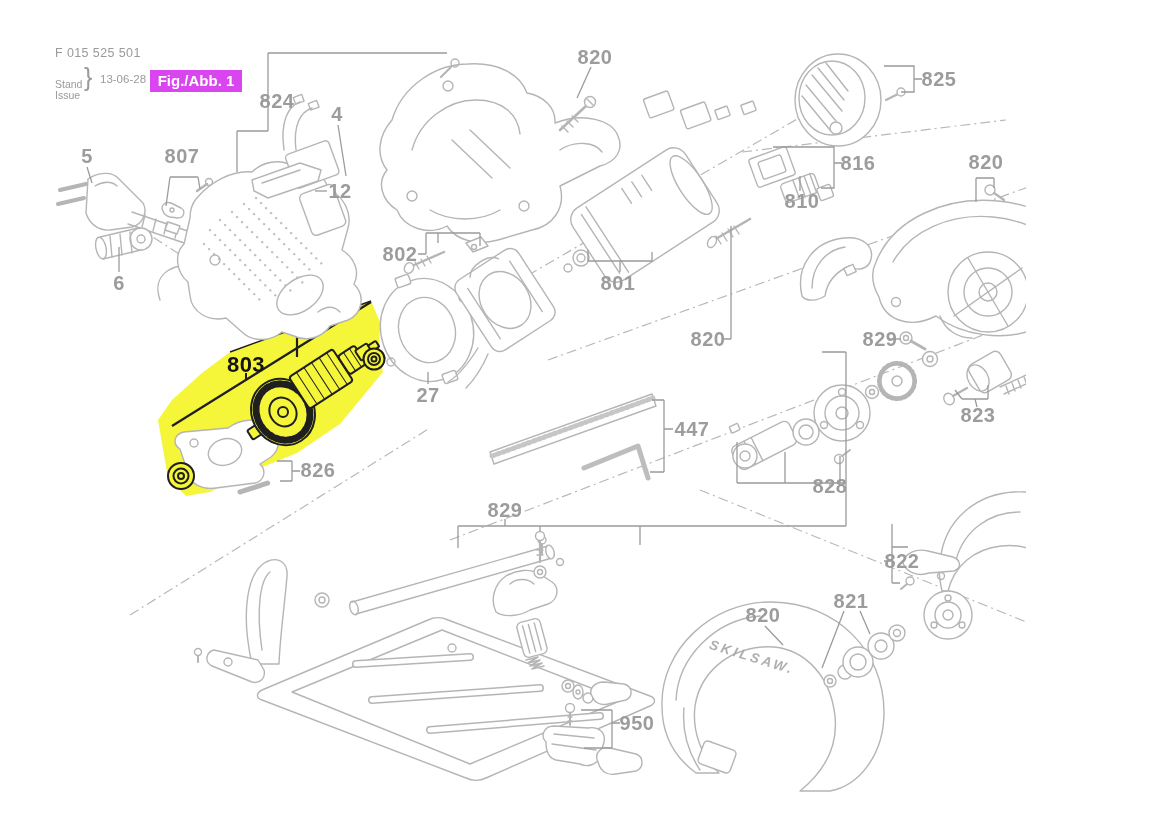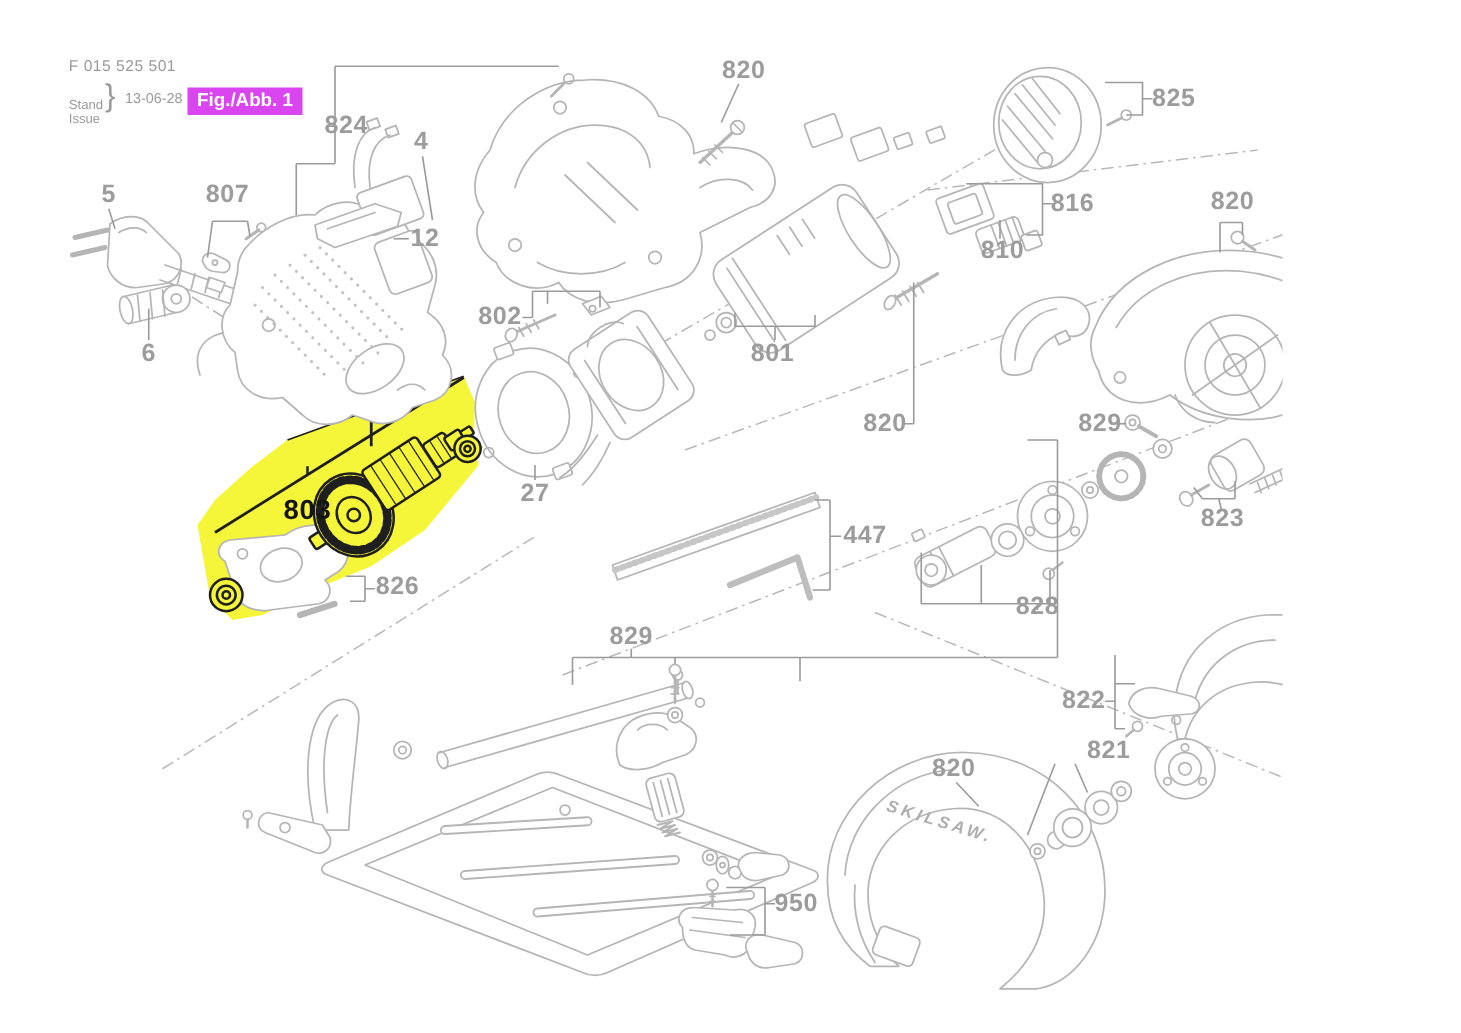--- a/index.html
+++ b/index.html
@@ -9,21 +9,21 @@
   
   .docnum{position:absolute;left:55px;top:46px;font-size:12.5px;color:#9a9a9a;letter-spacing:.4px;}
   .standissue{position:absolute;left:55px;top:67px;font-size:10.5px;line-height:11px;color:#9a9a9a;margin-top:12px;}
   .brace{position:absolute;left:84px;top:63px;font-size:25px;color:#9a9a9a;font-weight:400;}
   .date{position:absolute;left:100px;top:73px;font-size:11.5px;color:#9a9a9a;}
   .figbadge{position:absolute;left:150px;top:70px;width:92px;height:22px;background:#d946ef;
             color:#ffffff;font-size:15px;font-weight:bold;text-align:center;line-height:22px;}
   
   .part-label{position:absolute;transform:translate(-50%,-50%);font-size:20px;font-weight:bold;
               color:#9c9c9c;white-space:nowrap;letter-spacing:.5px;}
-  .part-label.hl{color:#141414;font-size:22px;margin-top:43px;}
+  .part-label.hl{color:#141414;font-size:22px;}
   
   .brand{position:absolute;left:712px;top:637px;font-size:13.5px;font-weight:bold;color:#aeaeae;
          letter-spacing:3px;transform:rotate(17deg);transform-origin:left top;font-style:italic;}
   
   .footer{position:absolute;left:985px;top:722px;font-size:12.5px;line-height:15.5px;color:#ababab;}
   .footer div{white-space:nowrap;}
 </style>
 </head>
 <body>
 
@@ -486,21 +486,21 @@
       <div class="part-label" style="left: 428px; top: 395px;">27</div>
       <div class="part-label hl" style="left: 246px; top: 365px;">803</div>
       <div class="part-label" style="left: 318px; top: 470px;">826</div>
       <div class="part-label" style="left: 708px; top: 339px;">820</div>
       <div class="part-label" style="left: 880px; top: 339px;">829</div>
       <div class="part-label" style="left: 978px; top: 415px;">823</div>
       <div class="part-label" style="left: 1085px; top: 390px;">829</div>
       <div class="part-label" style="left: 692px; top: 429px;">447</div>
       <div class="part-label" style="left: 830px; top: 486px;">828</div>
       <div class="part-label" style="left: 505px; top: 510px;">829</div>
-      <div class="part-label" style="left: 867px; top: 561px;">822</div>
-      <div class="part-label" style="left: 851px; top: 601px; margin-left: 36px;">821</div>
+      <div class="part-label" style="left: 902px; top: 561px;">822</div>
+      <div class="part-label" style="left: 851px; top: 601px;">821</div>
       <div class="part-label" style="left: 763px; top: 615px;">820</div>
       <div class="part-label" style="left: 637px; top: 723px;">950</div>
     </div>
 
   <div class="brand">SKILSAW.</div>
 
 </div>
 
 </body></html>

